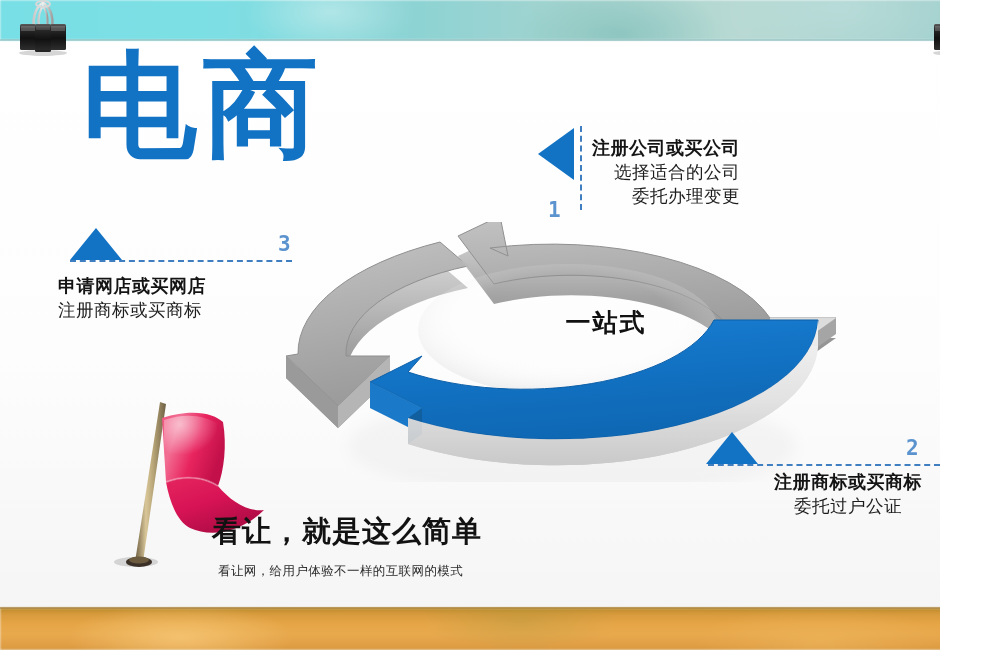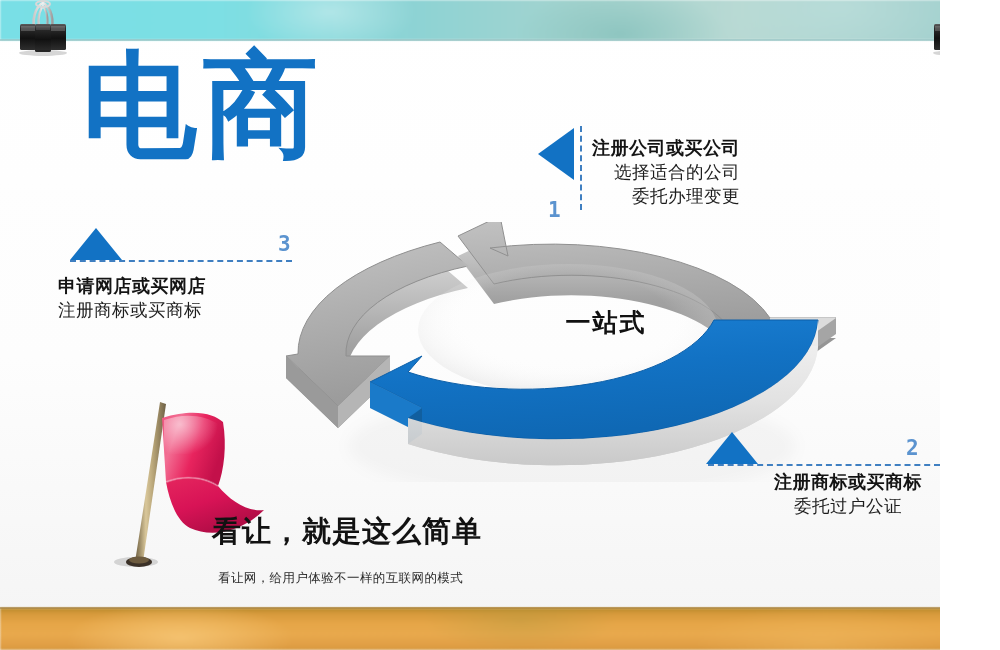--- a/index.html
+++ b/index.html
@@ -127,21 +127,21 @@
   .step3 .txt{position:absolute;left:-4px;top:38px;text-align:left;width:230px;margin-top:8px;}
 
   
   .flag{position:absolute;left:86px;top:386px;width:200px;height:200px;}
   .tagline{position:absolute;left:212px;top:512px;}
   .tagline .big{
     font-size:29px;font-weight:700;color:#121212;letter-spacing:1px;white-space:nowrap;
     font-family:"DejaVu Sans","Liberation Sans",sans-serif;
   }
   .tagline .small{
-    margin-top:18px;font-size:12.5px;color:#2a2a2a;letter-spacing:.4px;white-space:nowrap;
+    margin-top:11px;font-size:12.5px;color:#2a2a2a;letter-spacing:.4px;white-space:nowrap;
     font-family:"DejaVu Sans","Liberation Sans",sans-serif;
     padding-left:6px;
   }
 </style>
 </head>
 <body>
 
 <div class="stage">
 
   <div class="band-top"></div>

